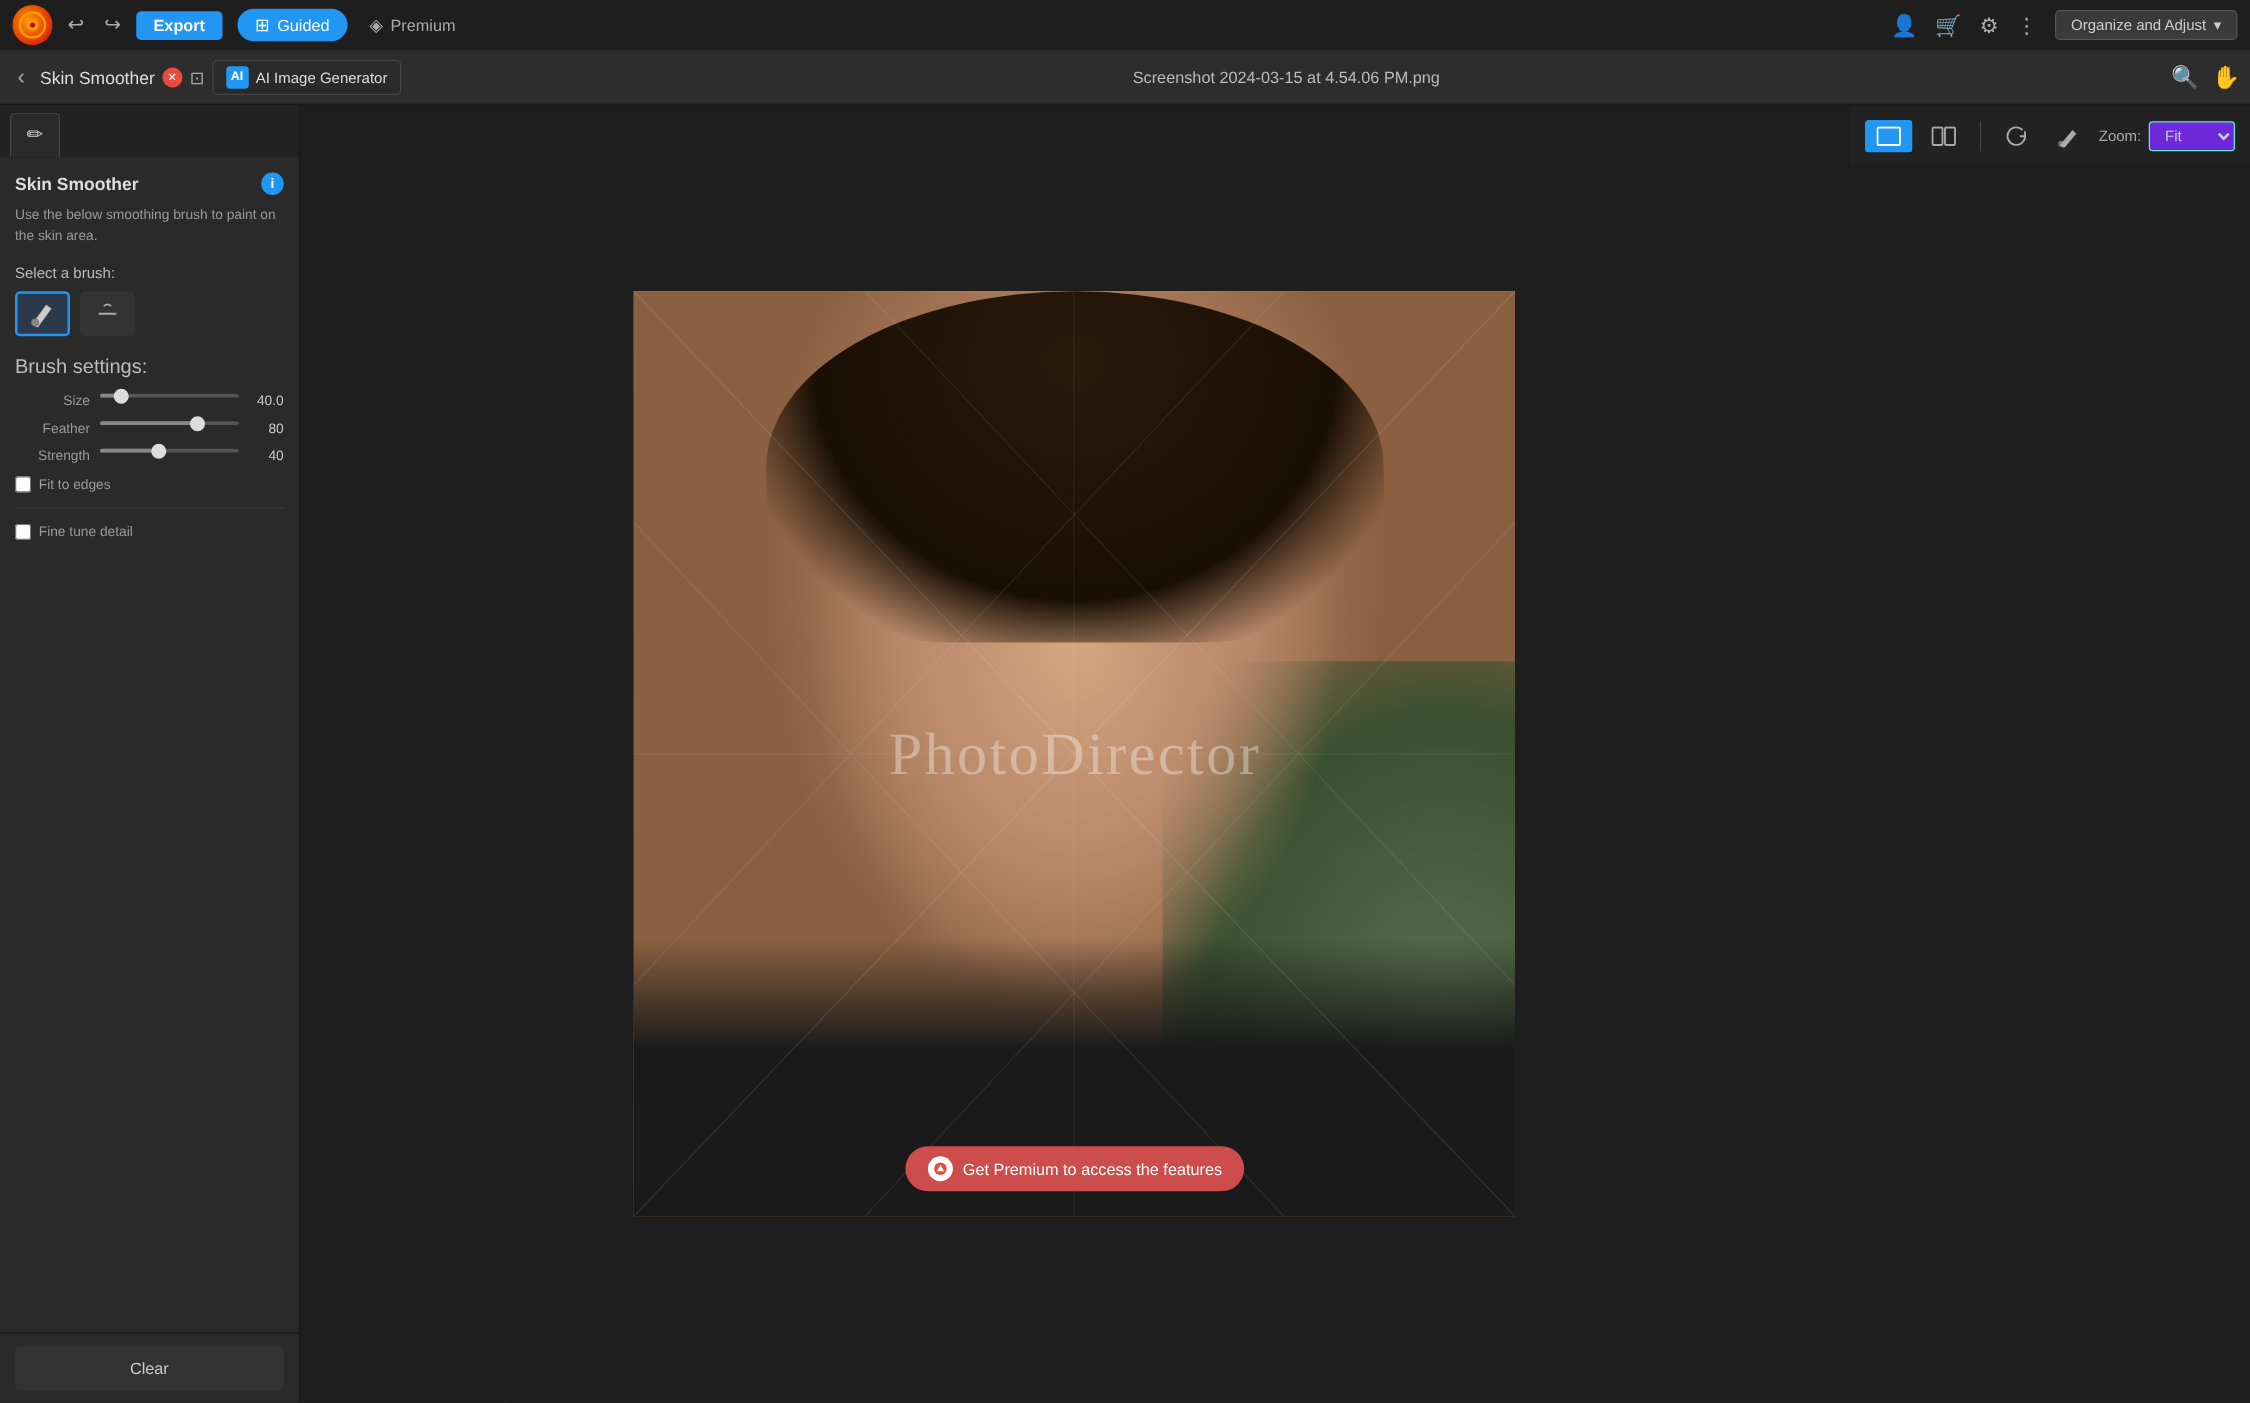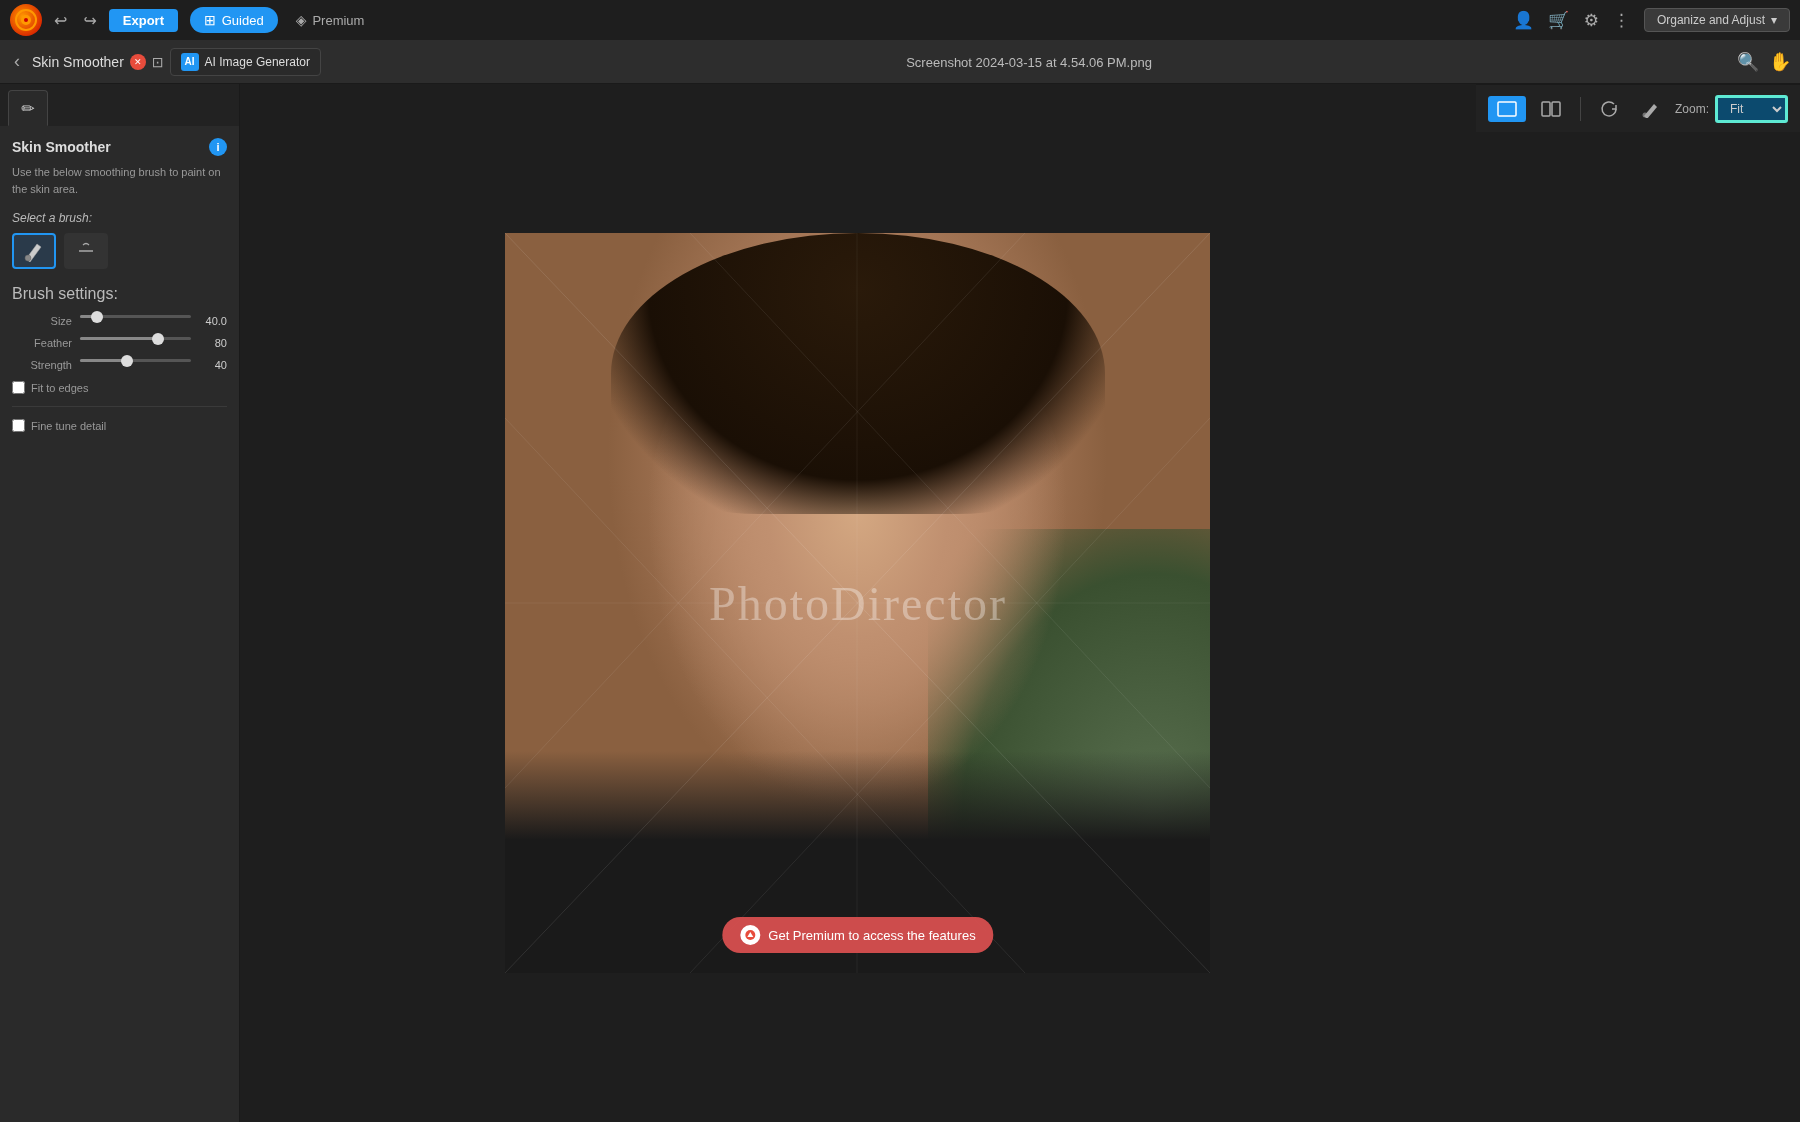--- a/index.html
+++ b/index.html
@@ -268,21 +268,20 @@
       font-size: 11px;
       color: #999;
       line-height: 1.5;
       margin-bottom: 14px;
     }
 
     .brush-label {
       font-size: 12px;
       color: #bbb;
       margin-bottom: 8px;
-      font-style: italic;
     }
 
     .brush-options {
       display: flex;
       gap: 8px;
       margin-bottom: 16px;
     }
     .brush-option {
       width: 44px;
       height: 36px;
@@ -556,22 +555,22 @@
     }
     .zoom-control {
       margin-left: auto;
       display: flex;
       align-items: center;
       gap: 6px;
       font-size: 12px;
       color: #aaa;
     }
     .zoom-select {
-      background: #0c4a6e;
-      border: 3px solid #5eead4;
+      background: #6d28d9;
+      border: 1px solid #5eead4;
       color: #ccc;
       padding: 3px 8px;
       border-radius: 3px;
       font-size: 12px;
       cursor: pointer;
     }
   </style>
 </head>
 <body>
 
@@ -703,20 +702,23 @@
 
       <div class="divider"></div>
 
       <div class="checkbox-row">
         <input type="checkbox" id="fine-tune" style="">
         <label for="fine-tune">Fine tune detail</label>
       </div>
 
     </div>
 
+    <div class="panel-footer">
+      <button class="clear-btn">Clear</button>
+    </div>
   </div>
 
   <div class="canvas-area">
 
     <div class="canvas-container">
       <div class="photo-canvas">
 
         <div class="portrait-bg">
 
           <div class="bg-sofa"></div>

